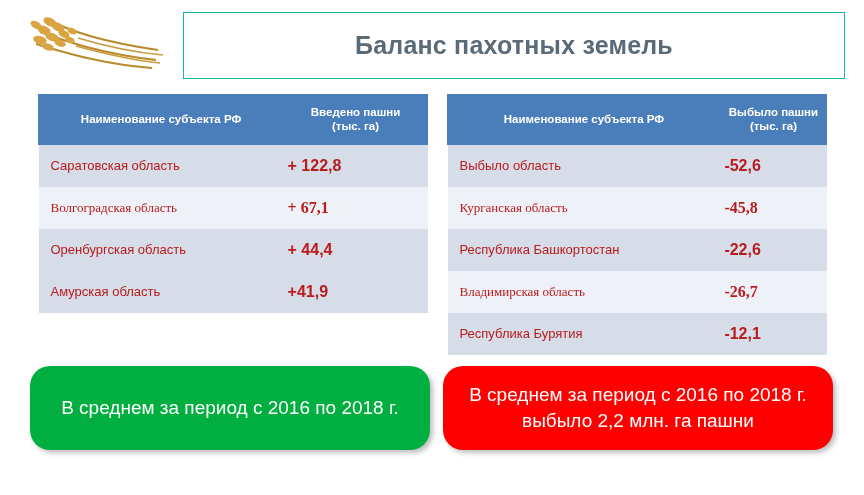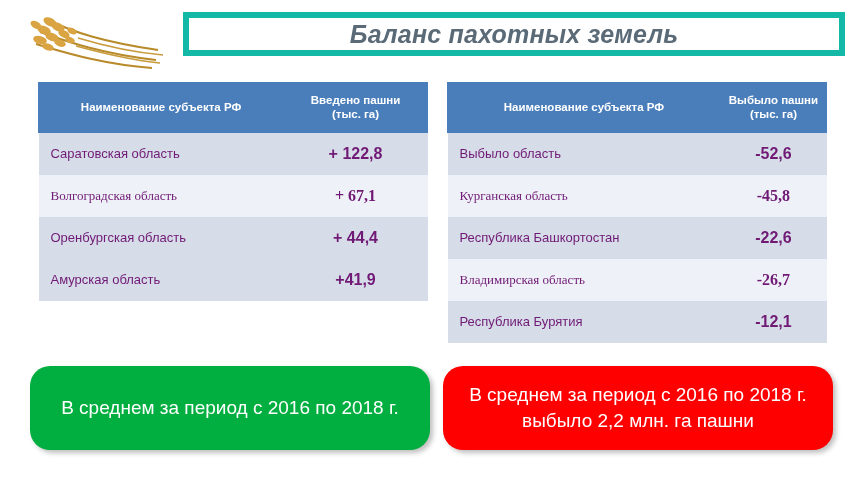--- a/index.html
+++ b/index.html
@@ -23,68 +23,67 @@
     width: 160px;
     height: 70px;
   }
 
   
   .title-box {
     position: absolute;
     left: 183px;
     top: 12px;
     width: 662px;
-    height: 44px;
+    height: 67px;
     background: #ffffff;
-    border: 6px solid #14b8a6;
+    border: 1px solid #14b8a6;
     box-sizing: border-box;
     display: flex;
     align-items: center;
     justify-content: center;
-    font-style: italic;
   }
   .title-text {
     color: #5b6a77;
     font-size: 25px;
     font-weight: bold;
     letter-spacing: 0.2px;
   }
 
   
   .table {
     position: absolute;
     border-collapse: collapse;
     table-layout: fixed;
+    margin-top: 12px;
   }
   .table.left  { left: 38px;  top: 82px; width: 390px; }
   .table.right { left: 447px; top: 82px; width: 380px; }
 
   .table th {
     background: #4a7ebb;
     color: #ffffff;
     font-size: 11.5px;
     font-weight: bold;
     text-align: center;
     padding: 10px 6px;
     line-height: 1.25;
     border: 1px solid #4a7ebb;
   }
   .table td {
     font-size: 13px;
-    color: #701a75;
+    color: #b91c1c;
     padding: 0 12px;
     height: 42px;
     vertical-align: middle;
     border: none;
   }
   .table tbody tr.odd  td { background: #d6dce8; }
   .table tbody tr.even td { background: #eef1f7; font-family: Liberation Serif, serif; }
 
   td.value {
-    text-align: center;
     font-weight: bold;
     font-size: 16px;
     padding: 0 4px;
   }
   .pos { color: #1e9e4a; }
   .neg { color: #c00000; }
 
   
   .table.left  col.name  { width: 63%; }
   .table.left  col.val   { width: 37%; }

